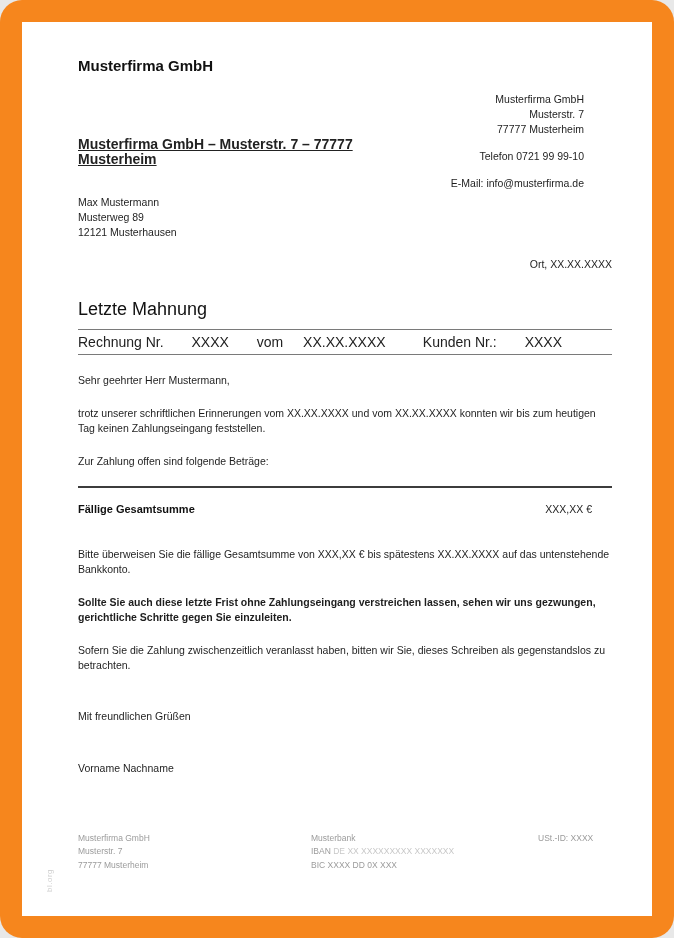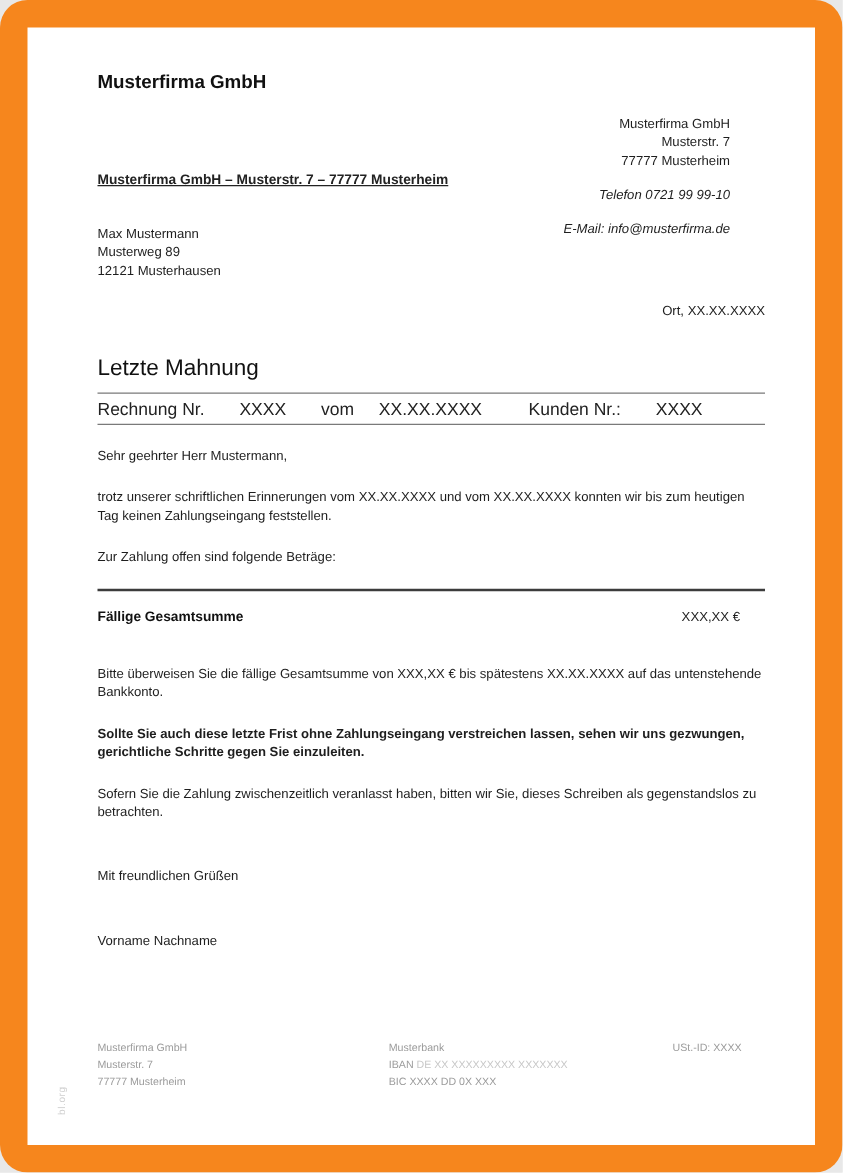--- a/index.html
+++ b/index.html
@@ -37,25 +37,25 @@
     padding-top: 34px;
     font-size: 10.5px;
     line-height: 15px;
   }
   .company-name {
     font-size: 15px;
     font-weight: bold;
     margin: 0;
     color: #111;
   }
-  .addr-gap { margin-top: 12px; font-style: italic; }
+  .addr-gap { margin-top: 12px; }
 
   .sender-line {
     margin-top: 64px;
-    font-size: 11px;
+    font-size: 14px;
     font-weight: bold;
     text-decoration: underline;
     color: #222;
   }
   .recipient { margin-top: 28px; }
 
   .date-line {
     text-align: right;
     margin-top: 17px;
   }

